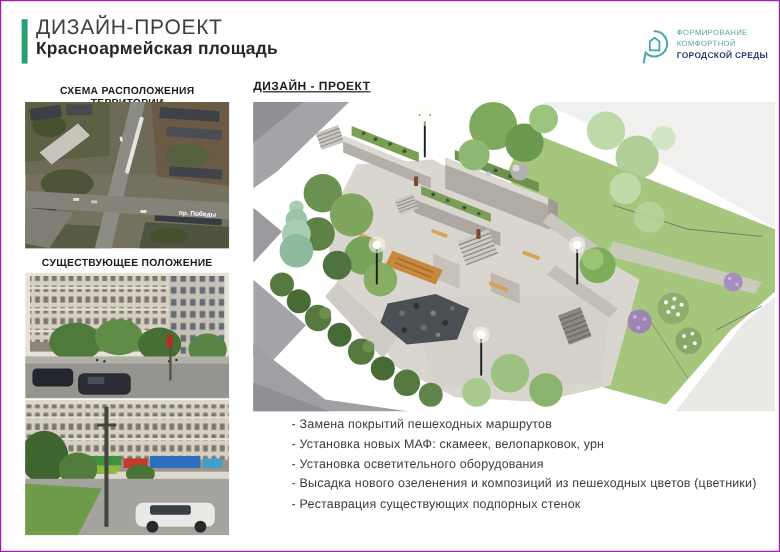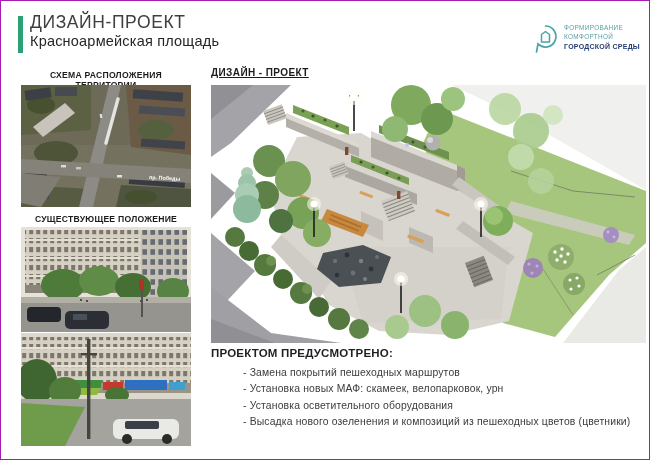--- a/index.html
+++ b/index.html
@@ -3,21 +3,21 @@
 <meta charset="utf-8">
 <style>
   html,body{margin:0;padding:0;background:#f4f4f4;}
   .slide{
     position:relative;width:650px;height:460px;background:#ffffff;
     font-family:"Liberation Sans","DejaVu Sans",sans-serif;
     overflow:hidden;box-sizing:border-box;border:1px solid #a21caf;
   }
   .accent-bar{position:absolute;left:17px;top:15px;width:5px;height:37px;background:#2ba173;}
   .title{position:absolute;left:29px;top:11px;font-size:17.5px;font-weight:500;color:#3f3f3e;letter-spacing:.6px;}
-  .subtitle{position:absolute;left:29px;top:32px;font-size:14.5px;font-weight:400;color:#262624;letter-spacing:.2px;}
+  .subtitle{position:absolute;left:29px;top:32px;font-size:14.5px;font-weight:700;color:#262624;letter-spacing:.2px;}
   .logo{position:absolute;left:531px;top:20px;width:112px;height:42px;}
   .logo-icon{position:absolute;left:0;top:2px;}
   .logo-text{position:absolute;left:32px;top:3px;}
   .logo-l1,.logo-l2{font-size:6.4px;color:#56a1a5;letter-spacing:.35px;line-height:8.5px;font-weight:500;}
   .logo-l3{font-size:7px;color:#233c6d;font-weight:700;letter-spacing:.25px;line-height:10px;margin-top:1px;}
   .col-heading{position:absolute;width:170px;text-align:center;font-size:8.6px;font-weight:700;color:#1c1c1a;letter-spacing:.25px;}
   .h-map{left:20px;top:69px;}
   .h-exist{left:20px;top:213px;}
   .h-design{position:absolute;left:210px;top:66px;font-size:10px;font-weight:700;color:#1c1c1a;letter-spacing:.4px;text-decoration:underline;}
   .img-frame{position:absolute;display:block;}
@@ -374,22 +374,22 @@
       </g>
       <g>
         <rect x="189.2" y="193" width="1.6" height="35" fill="#1e1e1e"></rect>
         <circle cx="190" cy="194" r="7" fill="#fdfdee" opacity="0.55"></circle>
         <circle cx="190" cy="194" r="3.6" fill="#ffffff"></circle>
       </g>
     </g>
   </svg>
 
   <div class="provisions">
-    <div class="prov-heading">ПРОЕКТОМ ПРЕДУСМОТРЕНО:</div>
     <div>
         <div class="prov-item">- Замена покрытий пешеходных маршрутов</div>
         <div class="prov-item">- Установка новых МАФ: скамеек, велопарковок, урн</div>
         <div class="prov-item">- Установка осветительного оборудования</div>
         <div class="prov-item">- Высадка нового озеленения и композиций из пешеходных цветов (цветники)</div>
+        <div class="prov-item">- Реставрация существующих подпорных стенок</div>
       </div>
   </div>
 
 </div>
 
 </body></html>

